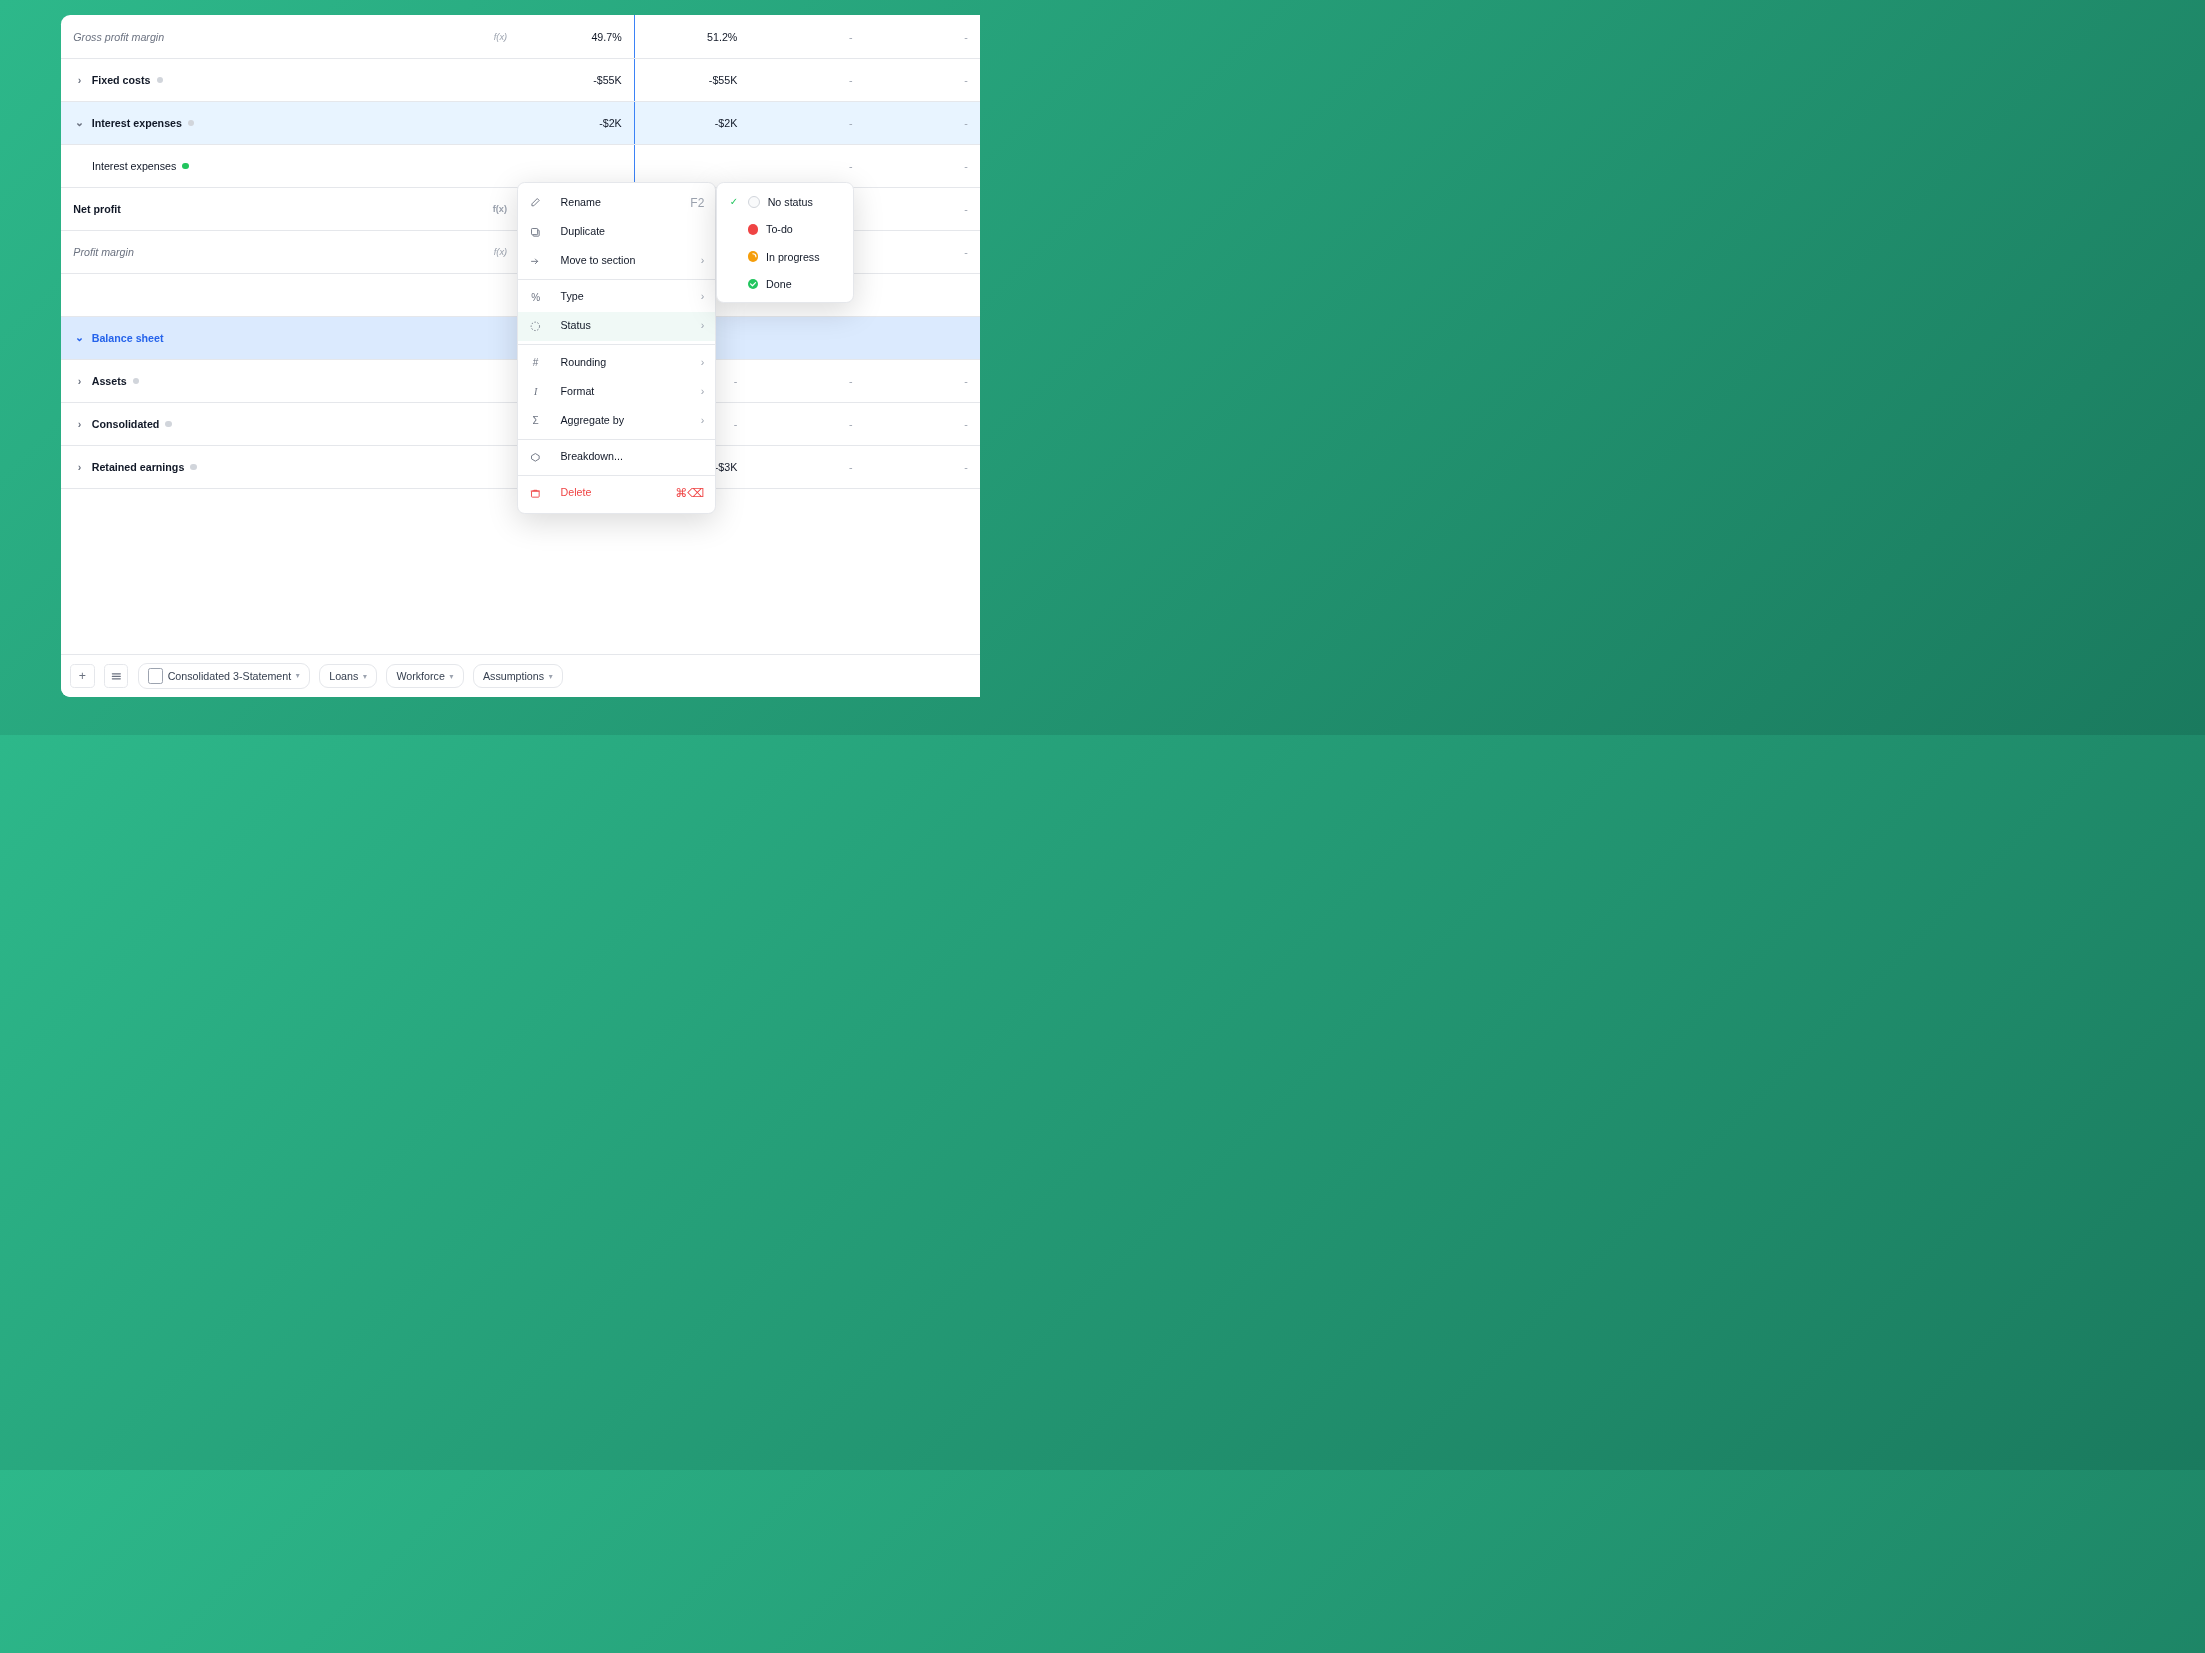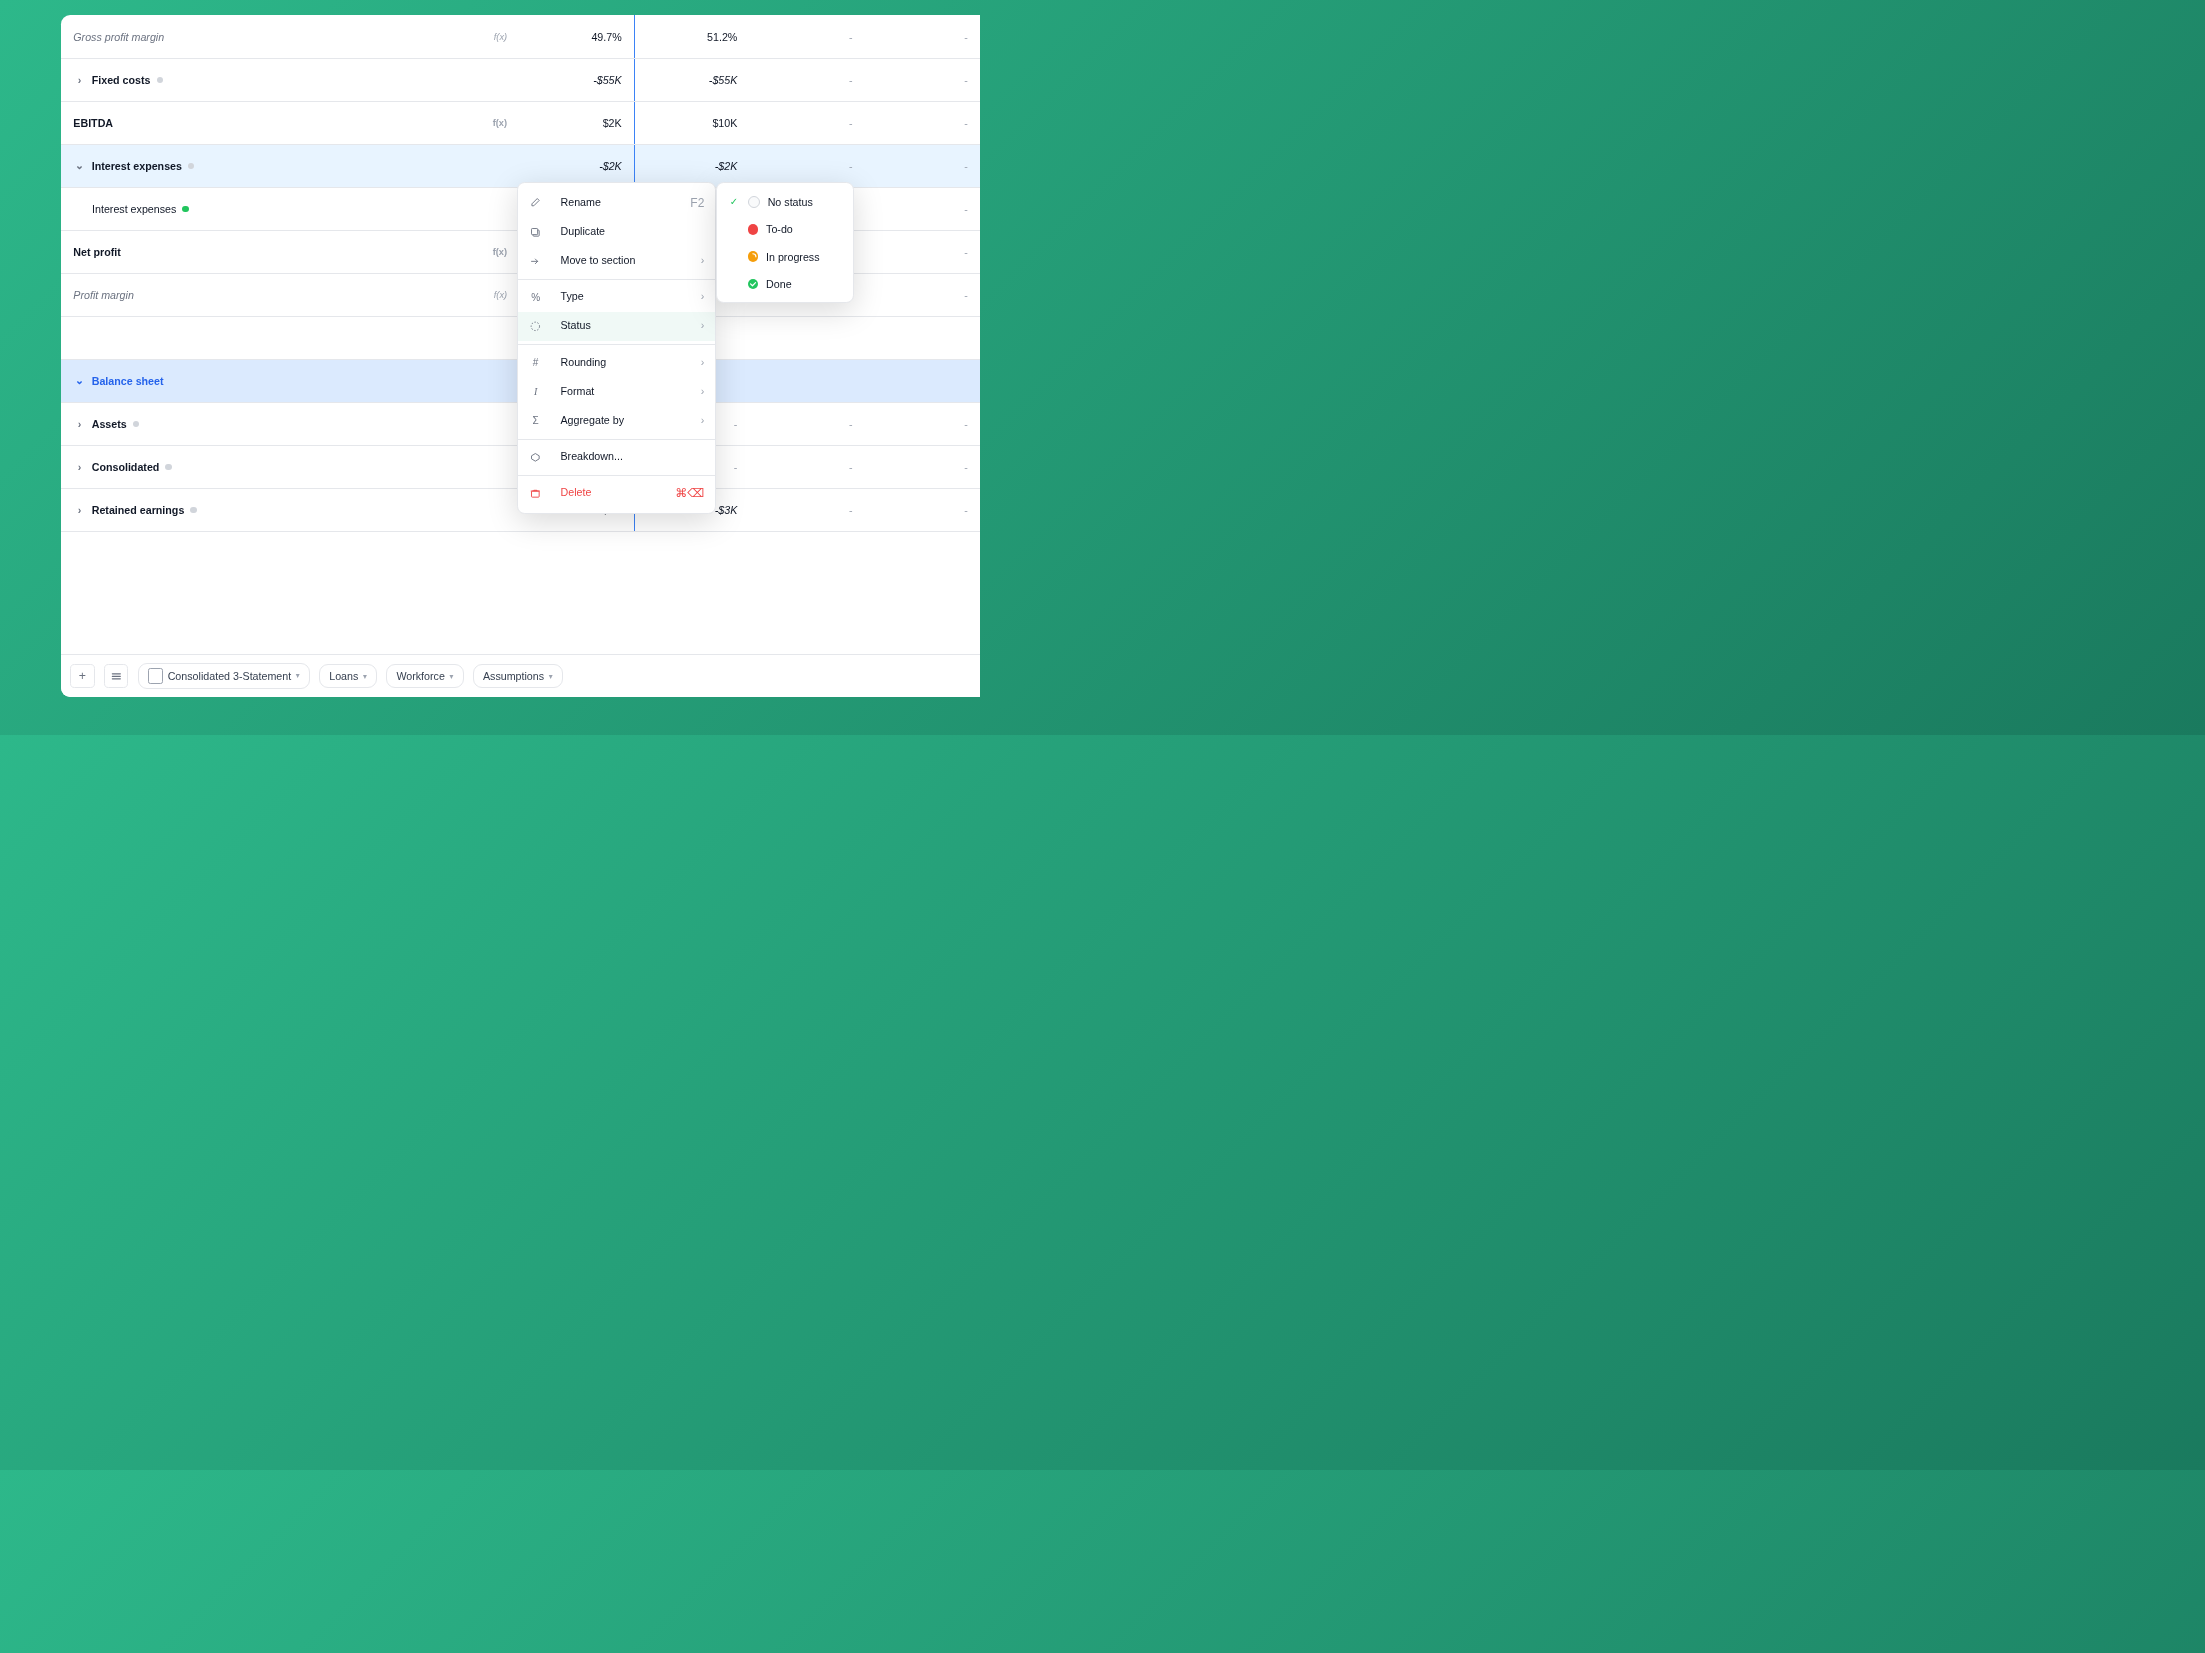--- a/index.html
+++ b/index.html
@@ -59,21 +59,21 @@
       align-items: center;
       gap: 6.1px;
     }
 
     .row-value {
       text-align: right;
       width: 100px;
       color: #111827;
     }
 
-    .row-value.negative { color: #111827; font-style: italic; }
+    .row-value.negative { color: #111827; }
     .row-value.dash { color: #9ca3af; }
 
     .chevron {
       display: inline-flex;
       align-items: center;
       justify-content: center;
       width: 12.3px;
       height: 12.3px;
       color: #6b7280;
       cursor: pointer;
@@ -325,32 +325,20 @@
               <span>Fixed costs</span>
               <span class="status-dot gray"></span>
             </div>
           </td>
           <td class="row-value negative">-$55K</td>
           <td class="row-value negative col-divider">-$55K</td>
           <td class="row-value dash">-</td>
           <td class="row-value dash">-</td>
         </tr>
 
-        <tr>
-          <td class="row-label row-bold">
-            <div class="row-label-content">
-              <span>EBITDA</span>
-              <span class="fx-label">f(x)</span>
-            </div>
-          </td>
-          <td class="row-value">$2K</td>
-          <td class="row-value col-divider">$10K</td>
-          <td class="row-value dash">-</td>
-          <td class="row-value dash">-</td>
-        </tr>
 
         <tr class="highlighted-row">
           <td class="row-label row-bold">
             <div class="row-label-content">
               <span class="chevron">⌄</span>
               <span>Interest expenses</span>
               <span class="status-dot gray"></span>
             </div>
           </td>
           <td class="row-value negative">-$2K</td>

